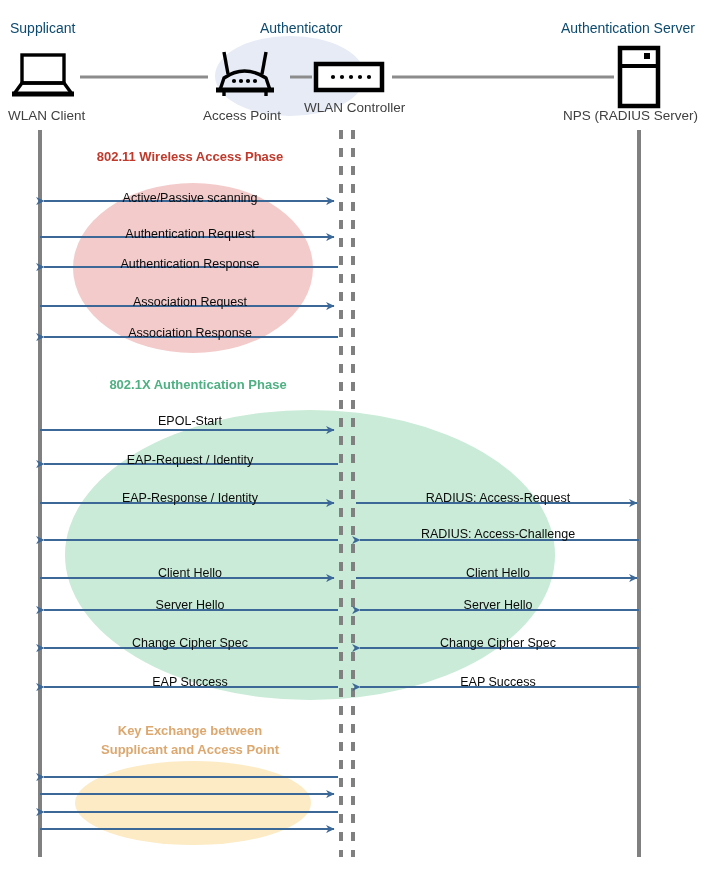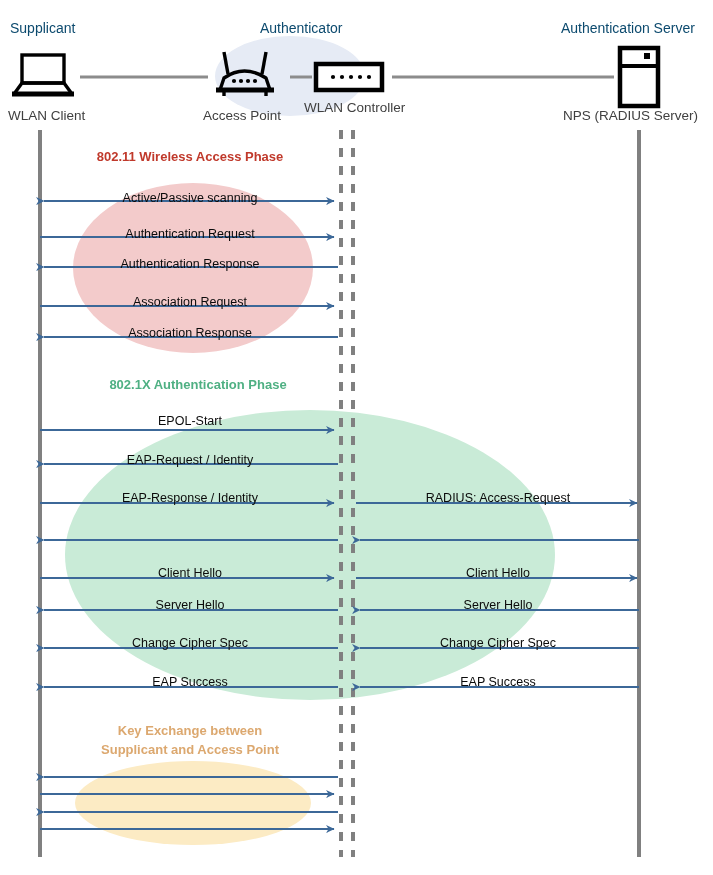--- a/index.html
+++ b/index.html
@@ -141,18 +141,19 @@
   <div class="msg" style="left:45px;top:406px;width:290px;">EPOL-Start</div>
   <div class="msg" style="left:45px;top:445px;width:290px;">EAP-Request / Identity</div>
   <div class="msg" style="left:45px;top:483px;width:290px;">EAP-Response / Identity</div>
   <div class="msg" style="left:45px;top:558px;width:290px;">Client Hello</div>
   <div class="msg" style="left:45px;top:590px;width:290px;">Server Hello</div>
   <div class="msg" style="left:45px;top:628px;width:290px;">Change Cipher Spec</div>
   <div class="msg" style="left:45px;top:667px;width:290px;">EAP Success</div>
 
 
   <div class="msg" style="left:358px;top:483px;width:280px;">RADIUS: Access-Request</div>
+  <div class="msg" style="left:358px;top:519px;width:280px;">RADIUS: Access-Challenge</div>
   <div class="msg" style="left:358px;top:558px;width:280px;">Client Hello</div>
   <div class="msg" style="left:358px;top:590px;width:280px;">Server Hello</div>
   <div class="msg" style="left:358px;top:628px;width:280px;">Change Cipher Spec</div>
   <div class="msg" style="left:358px;top:667px;width:280px;">EAP Success</div>
 
 </div>
 
 </body></html>

